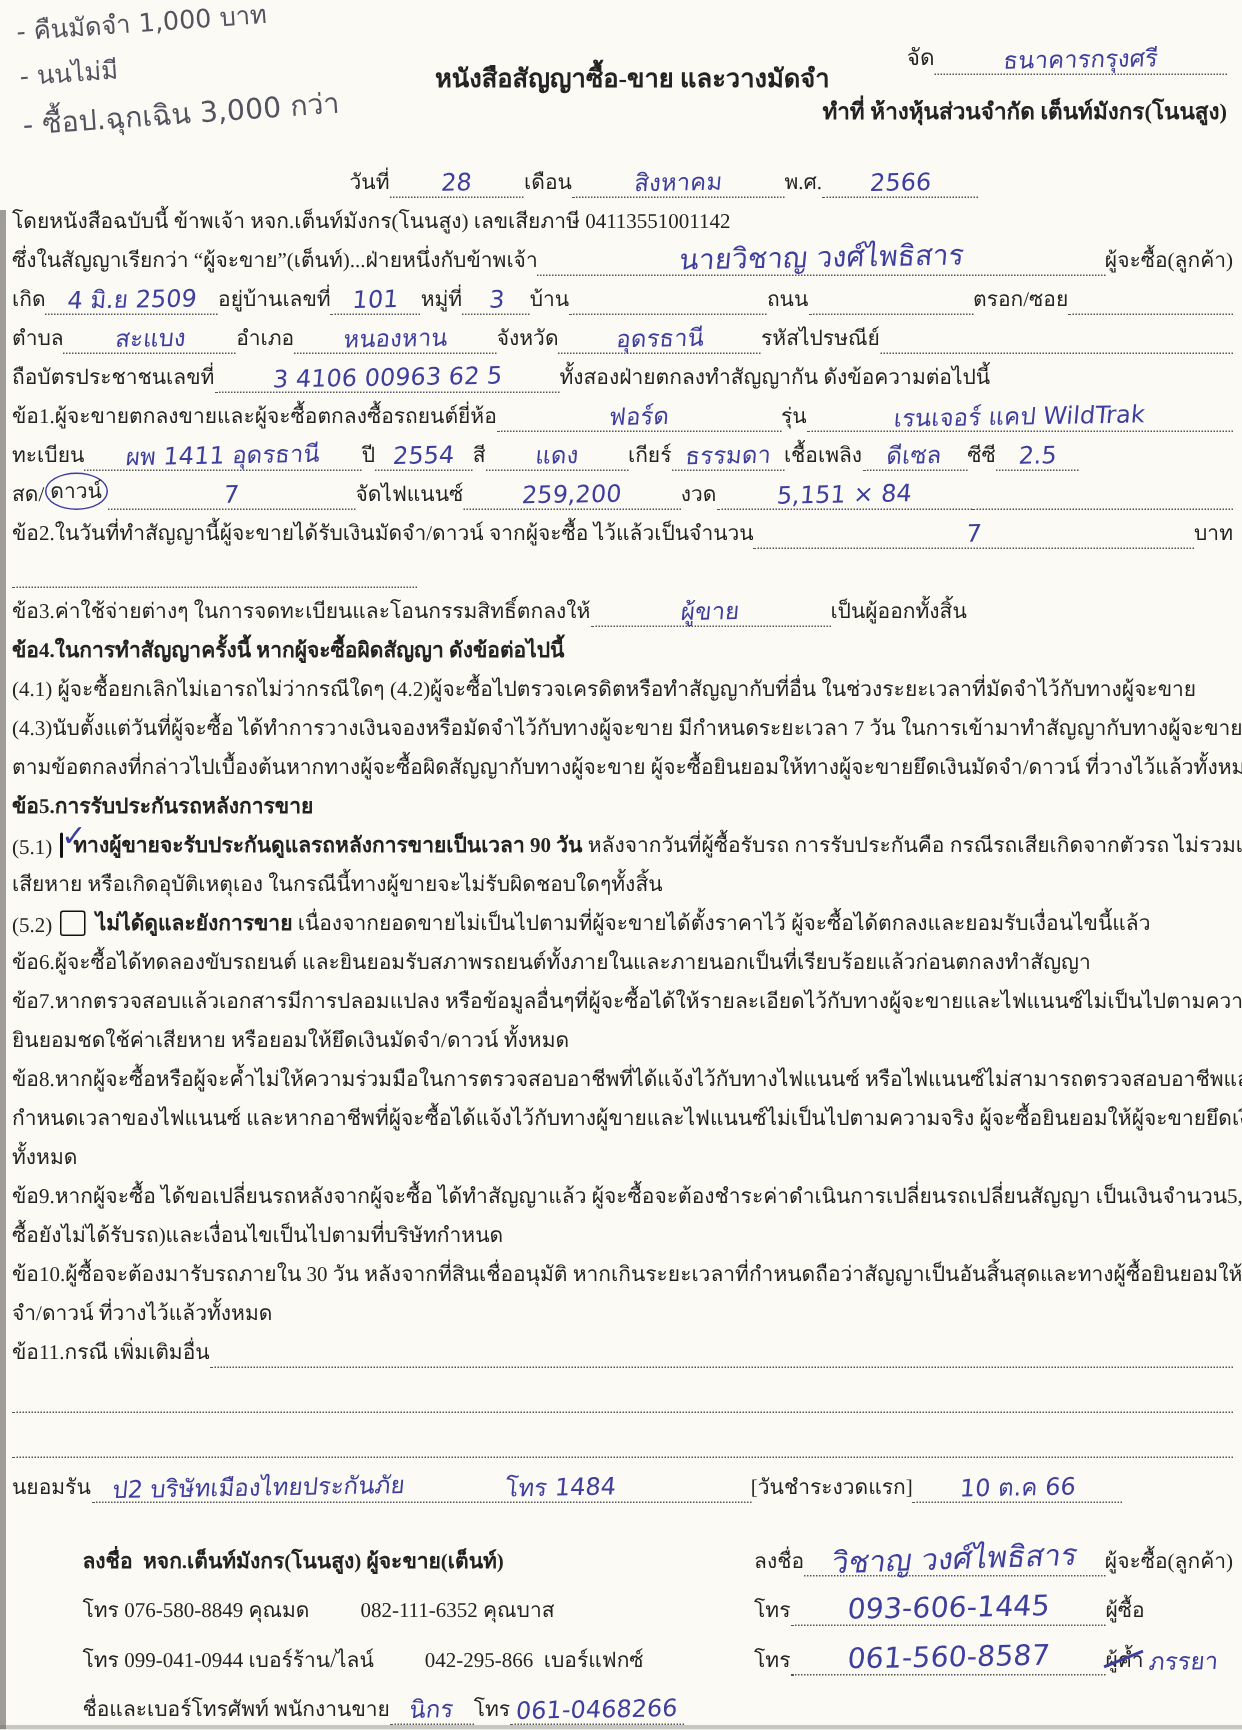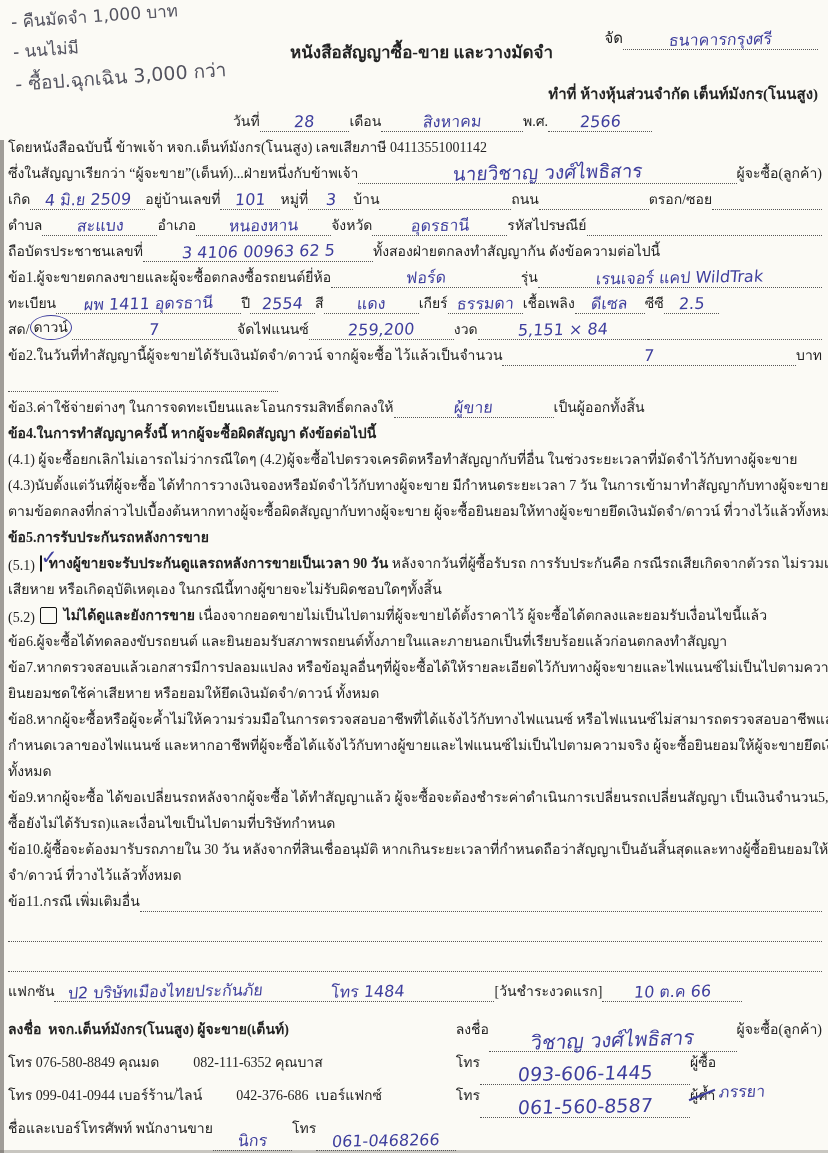--- a/index.html
+++ b/index.html
@@ -10,42 +10,42 @@
 
   
   .hw{font-family:"DejaVu Sans",sans-serif;color:#3e3e9d;display:inline-block;transform:skewX(-6deg) rotate(-1deg);font-size:16px;line-height:1;padding:0 4px 1px 4px;white-space:nowrap;}
   .hw.big{font-size:19px;}
   .hw2{font-family:"DejaVu Sans",sans-serif;color:#53535f;transform:rotate(-4deg);transform-origin:left top;font-size:17px;line-height:1.75;}
 
   .top-notes{position:absolute;left:10px;top:8px;}
   .title{position:absolute;left:290px;top:38px;font-size:17px;font-weight:bold;}
   .hdr-right{position:absolute;right:10px;top:24px;text-align:right;font-size:15px;}
   .arrange{display:flex;align-items:flex-end;justify-content:flex-end;height:26px;text-align:center;}
-  .made-at{margin-top:32px;font-weight:bold;}
+  .made-at{margin-top:12px;font-weight:bold;}
 
   .bodywrap{position:absolute;left:8px;right:6px;top:106px;font-size:14px;}
   .line{display:flex;align-items:flex-end;height:26px;white-space:nowrap;overflow:visible;}
   .tall{height:30px;}
   .lbl{white-space:pre;}
   .b{font-weight:bold;}
   .slot{border-bottom:1.3px dotted #555;display:flex;justify-content:center;align-items:flex-end;height:100%;}
   .dots{border-bottom:1.3px dotted #555;height:100%;}
   .grow{flex:1;}
   .sp{flex:1;}
   .pen-circle{border:1.6px solid #3e3e9d;border-radius:50%;padding:0 3px 1px 3px;}
   .cb{position:relative;display:inline-block;width:15px;height:15px;border:1.5px solid #111;border-radius:2px;margin:0 7px 2px 5px;vertical-align:-2px;}
   .cb .ck{position:absolute;left:0px;top:-9px;font-size:20px;font-weight:bold;transform:none;padding:0;}
   .sig{transform:skewX(-10deg) rotate(-2deg);font-size:20px;}
   .slashed{position:relative;display:inline-block;}
   .slashed::after{content:"";position:absolute;left:-2px;top:46%;width:110%;border-top:2px solid #3e3e9d;transform:rotate(-22deg);}
 
   .footer{display:flex;margin-top:16px;}
   .fl{width:55%;}
   .fr{flex:1;}
-  .frow{display:flex;align-items:flex-start;height:33px;white-space:nowrap;font-size:14px;}
+  .frow{display:flex;align-items:flex-end;height:33px;white-space:nowrap;font-size:14px;margin-left:47px;}
   .gap2{width:34px;}
 </style>
 </head>
 <body>
 
 <div class="page">
   <div class="scan-edge"></div>
   <div class="scan-edge-b"></div>
 
   <div class="top-notes hw2">
@@ -289,21 +289,21 @@
       <span class="dots grow"></span>
     </div>
     <div class="line tall">
         <span class="dots grow"></span>
       </div>
     <div class="line tall">
         <span class="dots grow"></span>
       </div>
 
     <div class="line tall">
-      <span class="lbl">แฟกซัน</span>
+      <span class="lbl">นยอมรัน</span>
       <span class="slot" style="width:430px;justify-content:flex-start;gap:60px;padding-left:10px">
         <span class="hw">ป2 บริษัทเมืองไทยประกันภัย</span>
         <span class="hw">โทร 1484</span>
       </span>
       <span class="lbl">[วันชำระงวดแรก]</span>
       <span class="slot" style="width:140px">
           <span class="hw">10 ต.ค 66</span>
         </span>
     </div>
 
@@ -313,21 +313,21 @@
             <span class="lbl">ลงชื่อ  หจก.เต็นท์มังกร(โนนสูง) ผู้จะขาย(เต็นท์)</span>
           </div>
         <div class="frow">
           <span class="lbl">โทร 076-580-8849 คุณมด</span>
             <span class="gap2"></span>
           <span class="lbl">082-111-6352 คุณบาส</span>
         </div>
         <div class="frow">
           <span class="lbl">โทร 099-041-0944 เบอร์ร้าน/ไลน์</span>
             <span class="gap2"></span>
-          <span class="lbl">042-376-686  เบอร์แฟกซ์</span>
+          <span class="lbl">042-295-866  เบอร์แฟกซ์</span>
         </div>
         <div class="frow">
           <span class="lbl">ชื่อและเบอร์โทรศัพท์ พนักงานขาย</span>
           <span class="slot" style="width:85px">
               <span class="hw">นิกร</span>
             </span>
           <span class="lbl">โทร</span>
           <span class="slot" style="width:150px">
               <span class="hw">061-0468266</span>
             </span>

